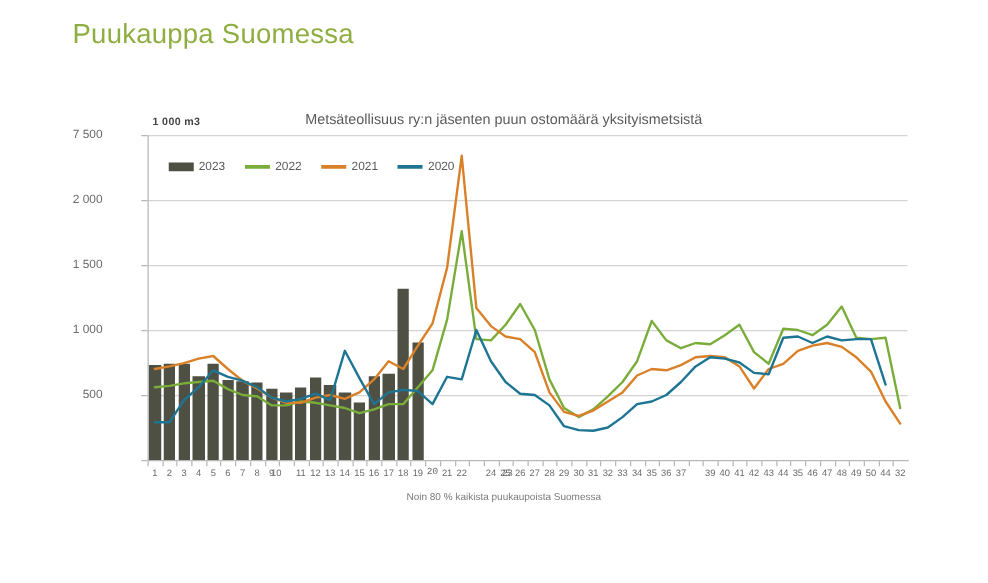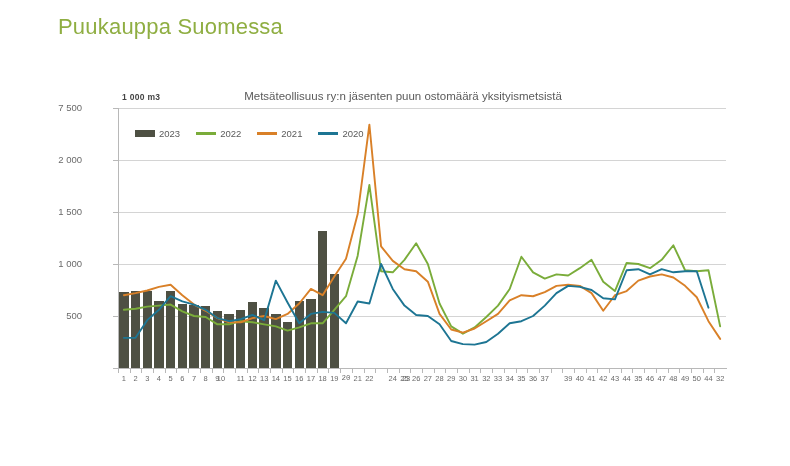--- a/index.html
+++ b/index.html
@@ -227,20 +227,21 @@
         <div class="legend-item">
           <span class="legend-swatch-line" style="background: rgb(217, 128, 40);"></span>
           <span class="legend-text">2021</span>
         </div>
         <div class="legend-item">
           <span class="legend-swatch-line" style="background: rgb(29, 117, 147);"></span>
           <span class="legend-text">2020</span>
         </div>
       </div>
 
+    <div id="chart-footnote">Noin 80 % kaikista puukaupoista Suomessa</div>
   <div class="y-tick" style="top: 280px;"></div>
       <div class="y-tick" style="top: 228px;"></div>
       <div class="axis-label-y" style="top: 228px;">500</div>
       <div class="y-tick" style="top: 176px;"></div>
       <div class="axis-label-y" style="top: 176px;">1 000</div>
       <div class="y-tick" style="top: 124px;"></div>
       <div class="axis-label-y" style="top: 124px;">1 500</div>
       <div class="y-tick" style="top: 72px;"></div>
       <div class="axis-label-y" style="top: 72px;">2 000</div>
       <div class="y-tick" style="top: 20px;"></div>

